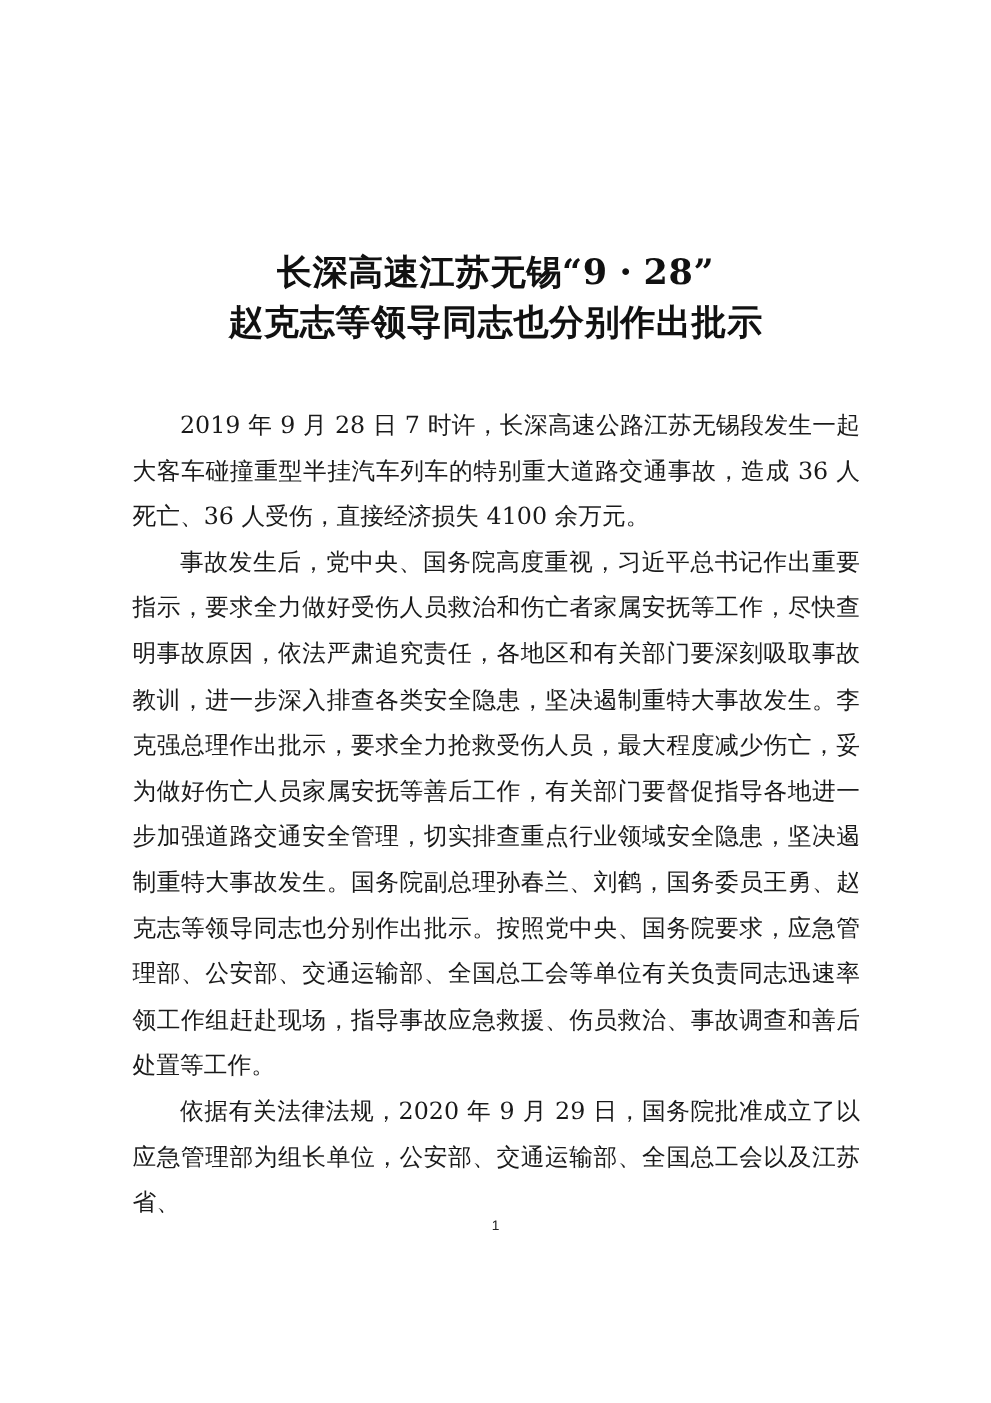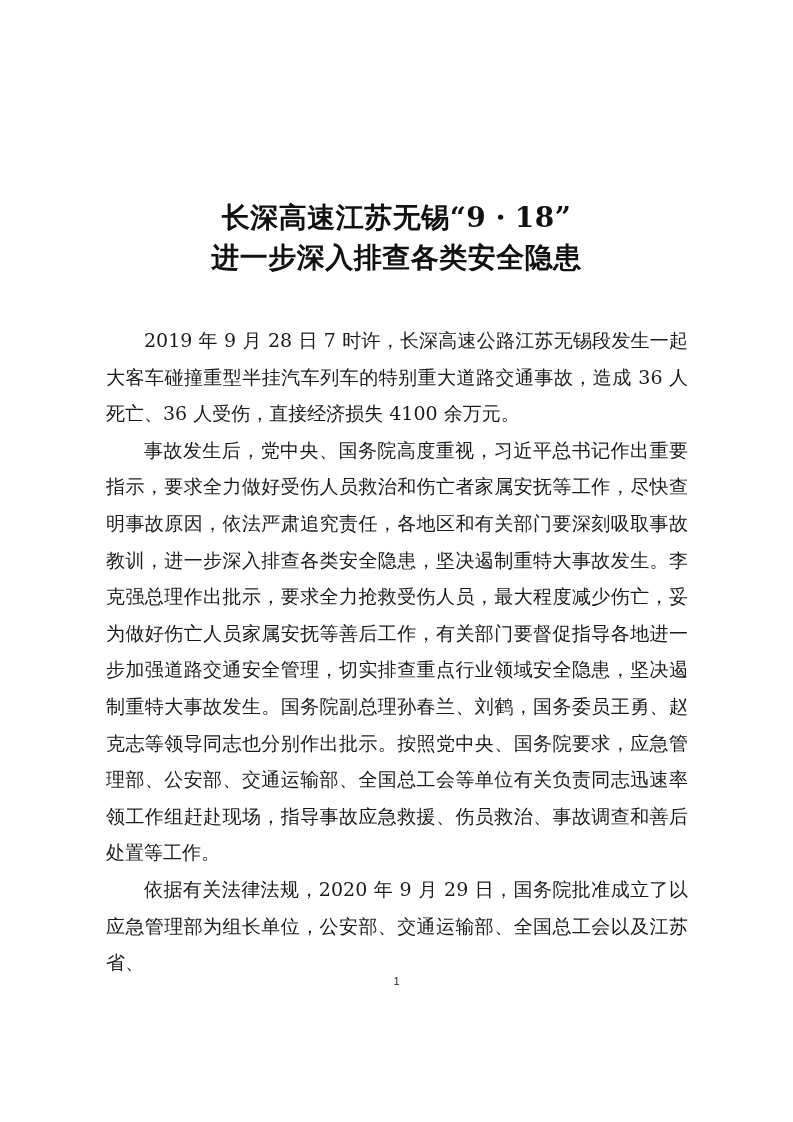--- a/index.html
+++ b/index.html
@@ -64,22 +64,22 @@
       font-family: "Liberation Sans", "DejaVu Sans", sans-serif;
       font-size: 11px;
       color: #222222;
     }
   </style>
 </head>
 <body>
 
 <div class="page">
   <div class="title">
-    <span class="line">长深高速江苏无锡“9・18”</span>
-    <span class="line">进一步深入排查各类安全隐患</span>
+    <span class="line">长深高速江苏无锡“9・28”</span>
+    <span class="line">赵克志等领导同志也分别作出批示</span>
   </div>
 
   <div class="body-text">
     <p>2019 年 9 月 28 日 7 时许，长深高速公路江苏无锡段发生一起大客车碰撞重型半挂汽车列车的特别重大道路交通事故，造成 36 人死亡、36 人受伤，直接经济损失 4100 余万元。</p>
     <p>事故发生后，党中央、国务院高度重视，习近平总书记作出重要指示，要求全力做好受伤人员救治和伤亡者家属安抚等工作，尽快查明事故原因，依法严肃追究责任，各地区和有关部门要深刻吸取事故教训，进一步深入排查各类安全隐患，坚决遏制重特大事故发生。李克强总理作出批示，要求全力抢救受伤人员，最大程度减少伤亡，妥为做好伤亡人员家属安抚等善后工作，有关部门要督促指导各地进一步加强道路交通安全管理，切实排查重点行业领域安全隐患，坚决遏制重特大事故发生。国务院副总理孙春兰、刘鹤，国务委员王勇、赵克志等领导同志也分别作出批示。按照党中央、国务院要求，应急管理部、公安部、交通运输部、全国总工会等单位有关负责同志迅速率领工作组赶赴现场，指导事故应急救援、伤员救治、事故调查和善后处置等工作。</p>
     <p>依据有关法律法规，2020 年 9 月 29 日，国务院批准成立了以应急管理部为组长单位，公安部、交通运输部、全国总工会以及江苏省、</p>
   </div>
 
   <div class="page-number">1</div>
 </div>

